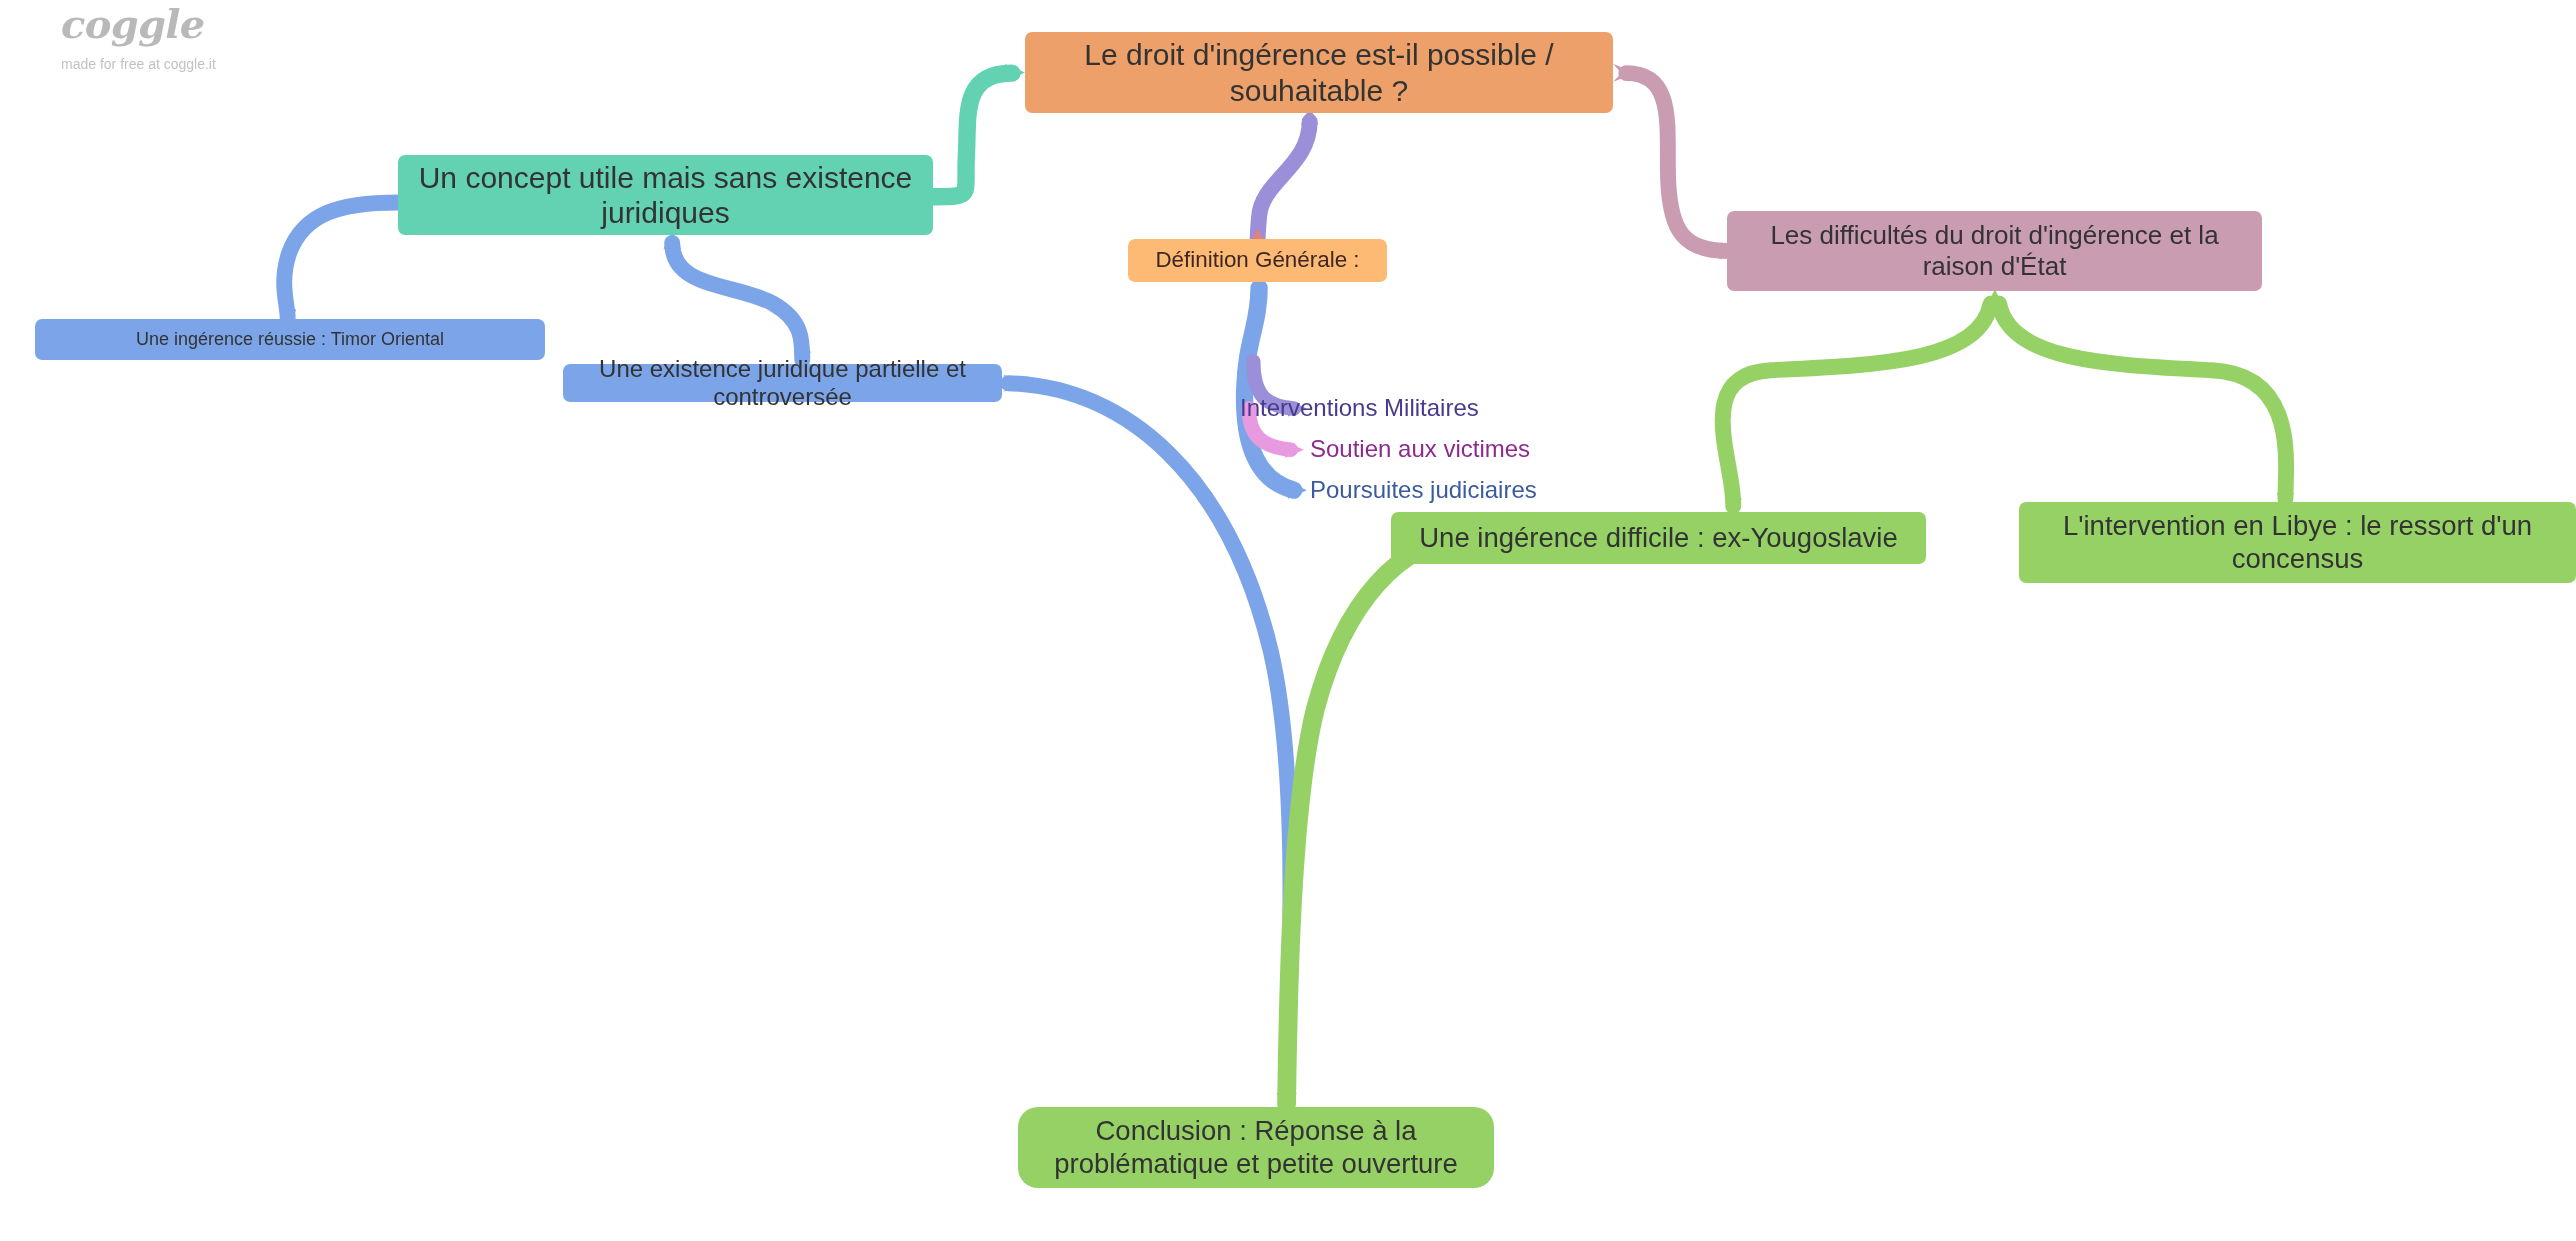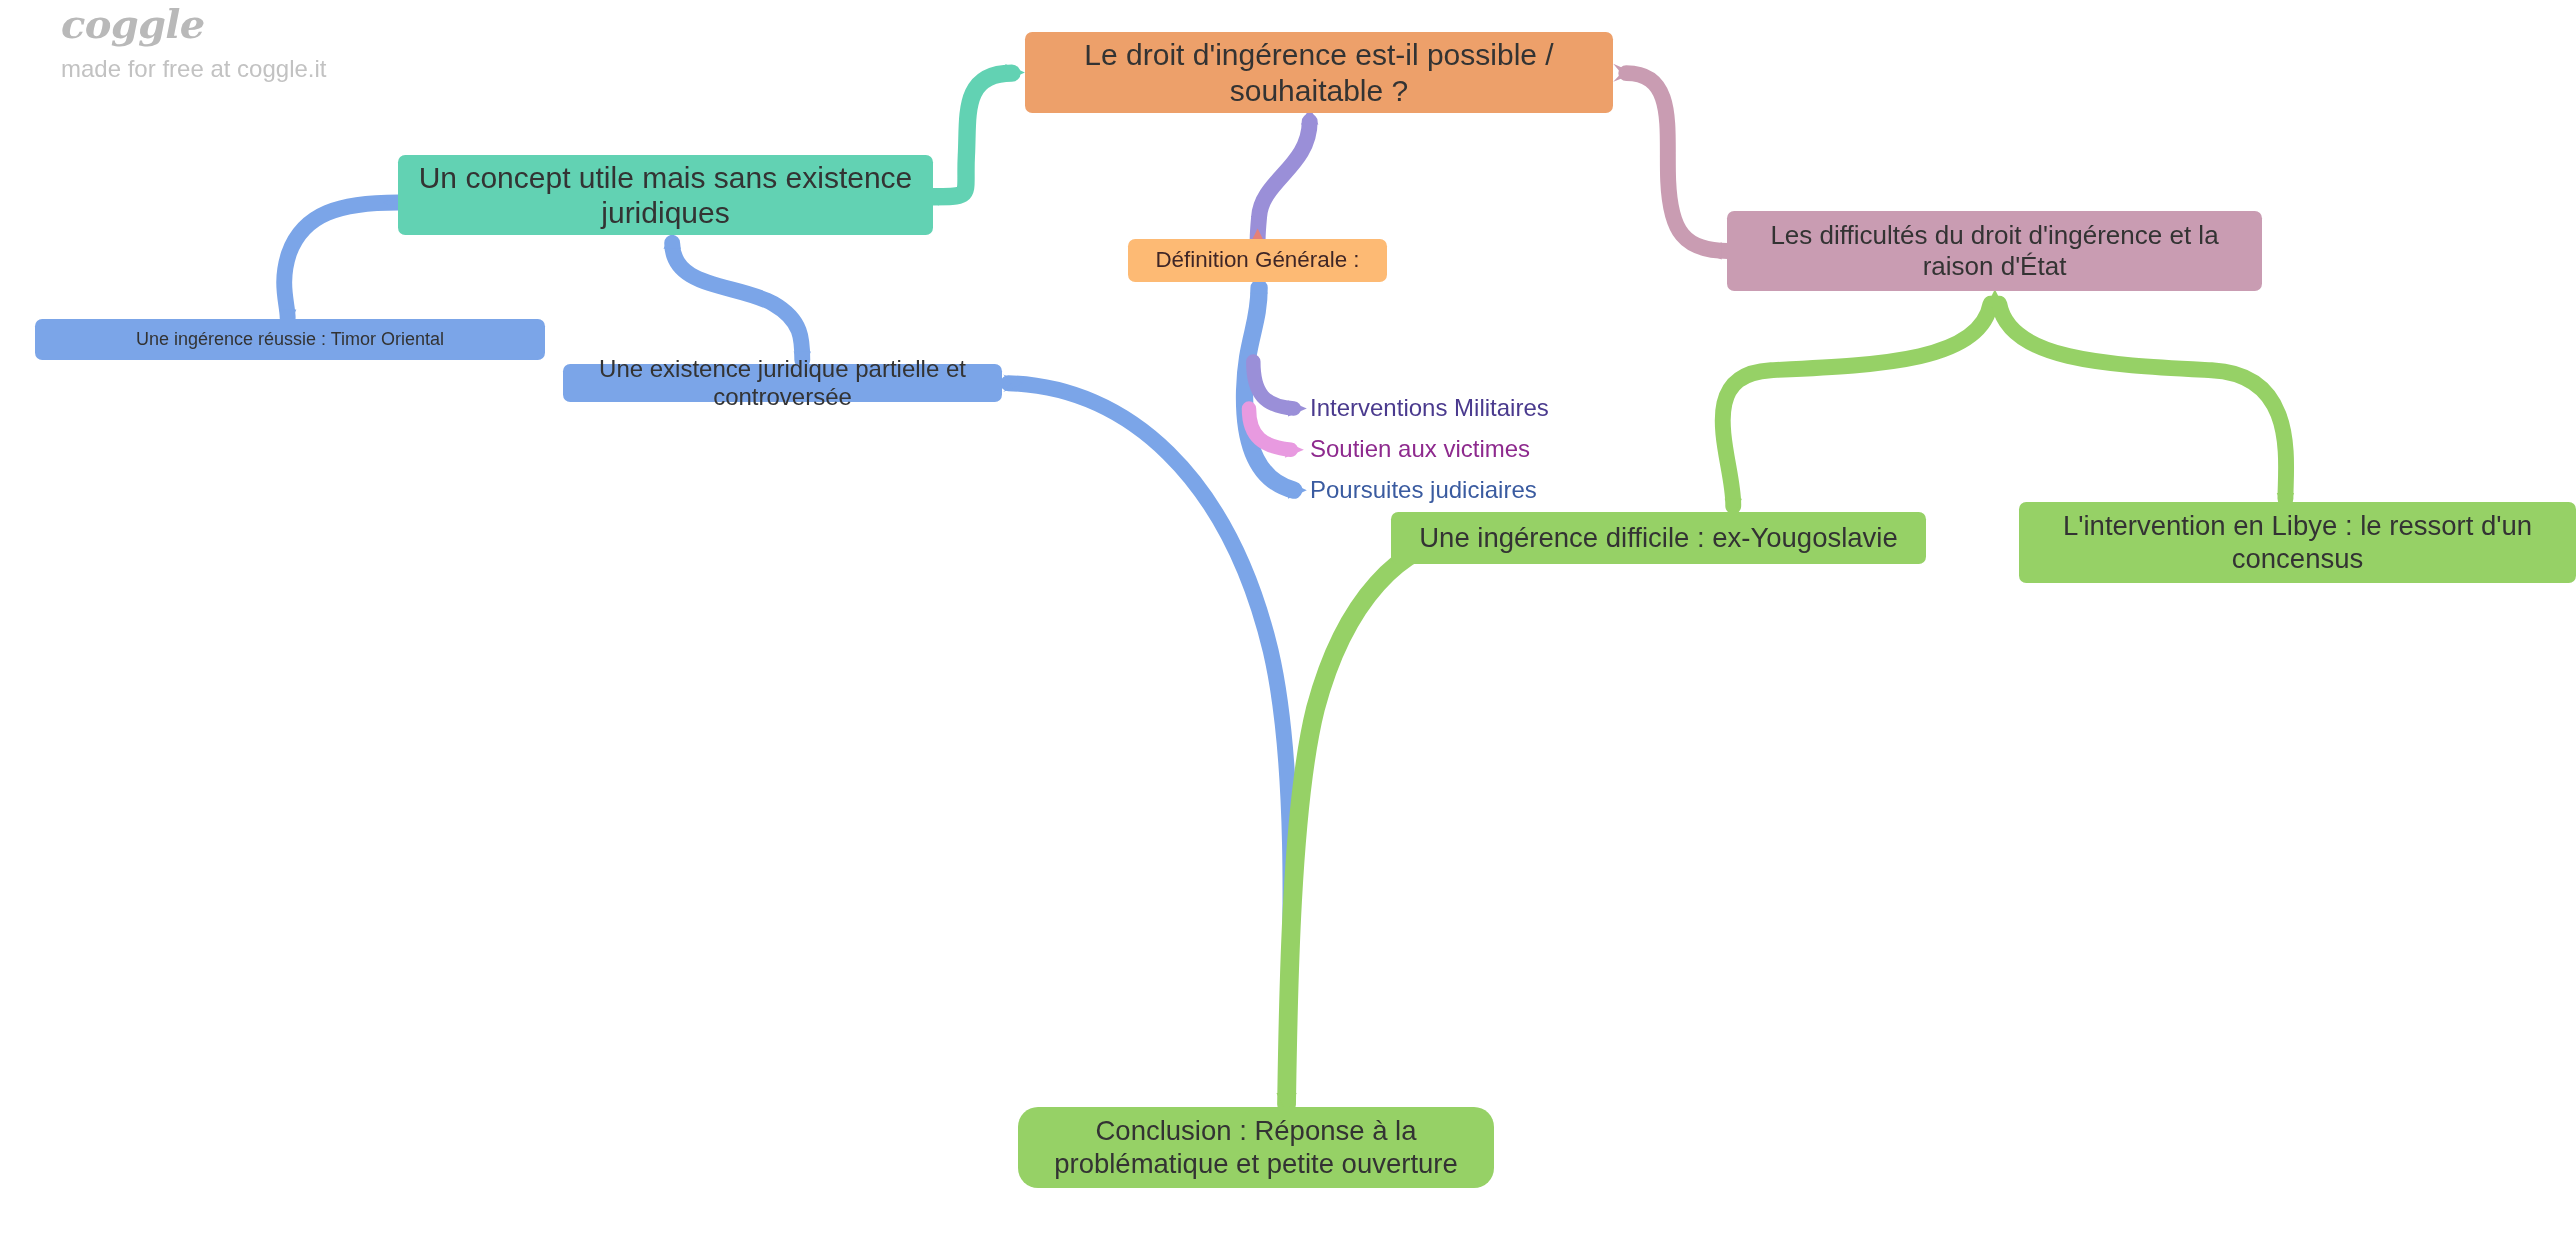--- a/index.html
+++ b/index.html
@@ -35,21 +35,21 @@
     font-family: "DejaVu Serif", serif;
     font-style: italic;
     font-weight: bold;
     font-size: 40px;
     color: #b9b9b9;
     letter-spacing: -0.7px;
     line-height: 1;
   }
   .brand-sub {
     font-family: "Liberation Sans", sans-serif;
-    font-size: 24px;
+    font-size: 14px;
     color: #c2c2c2;
     margin-top: 13px;
     line-height: 1;
   }
   .node {
     position: absolute;
     box-sizing: border-box;
     border-radius: 7.2px;
     display: flex;
     align-items: center;
@@ -133,21 +133,21 @@
     font-size: 27.5px;
     border-radius: 20px;
   }
   .leaf {
     position: absolute;
     white-space: nowrap;
     font-size: 24px;
     line-height: 1;
   }
   .leaf-mil {
-    left: 1310px;
+    left: 1240px;
     top: 396px;
     color: #4a3a8e;
   }
   .leaf-soutien {
     left: 1310px;
     top: 437px;
     color: #8e2a8e;
   }
   .leaf-poursuites {
     left: 1310px;

